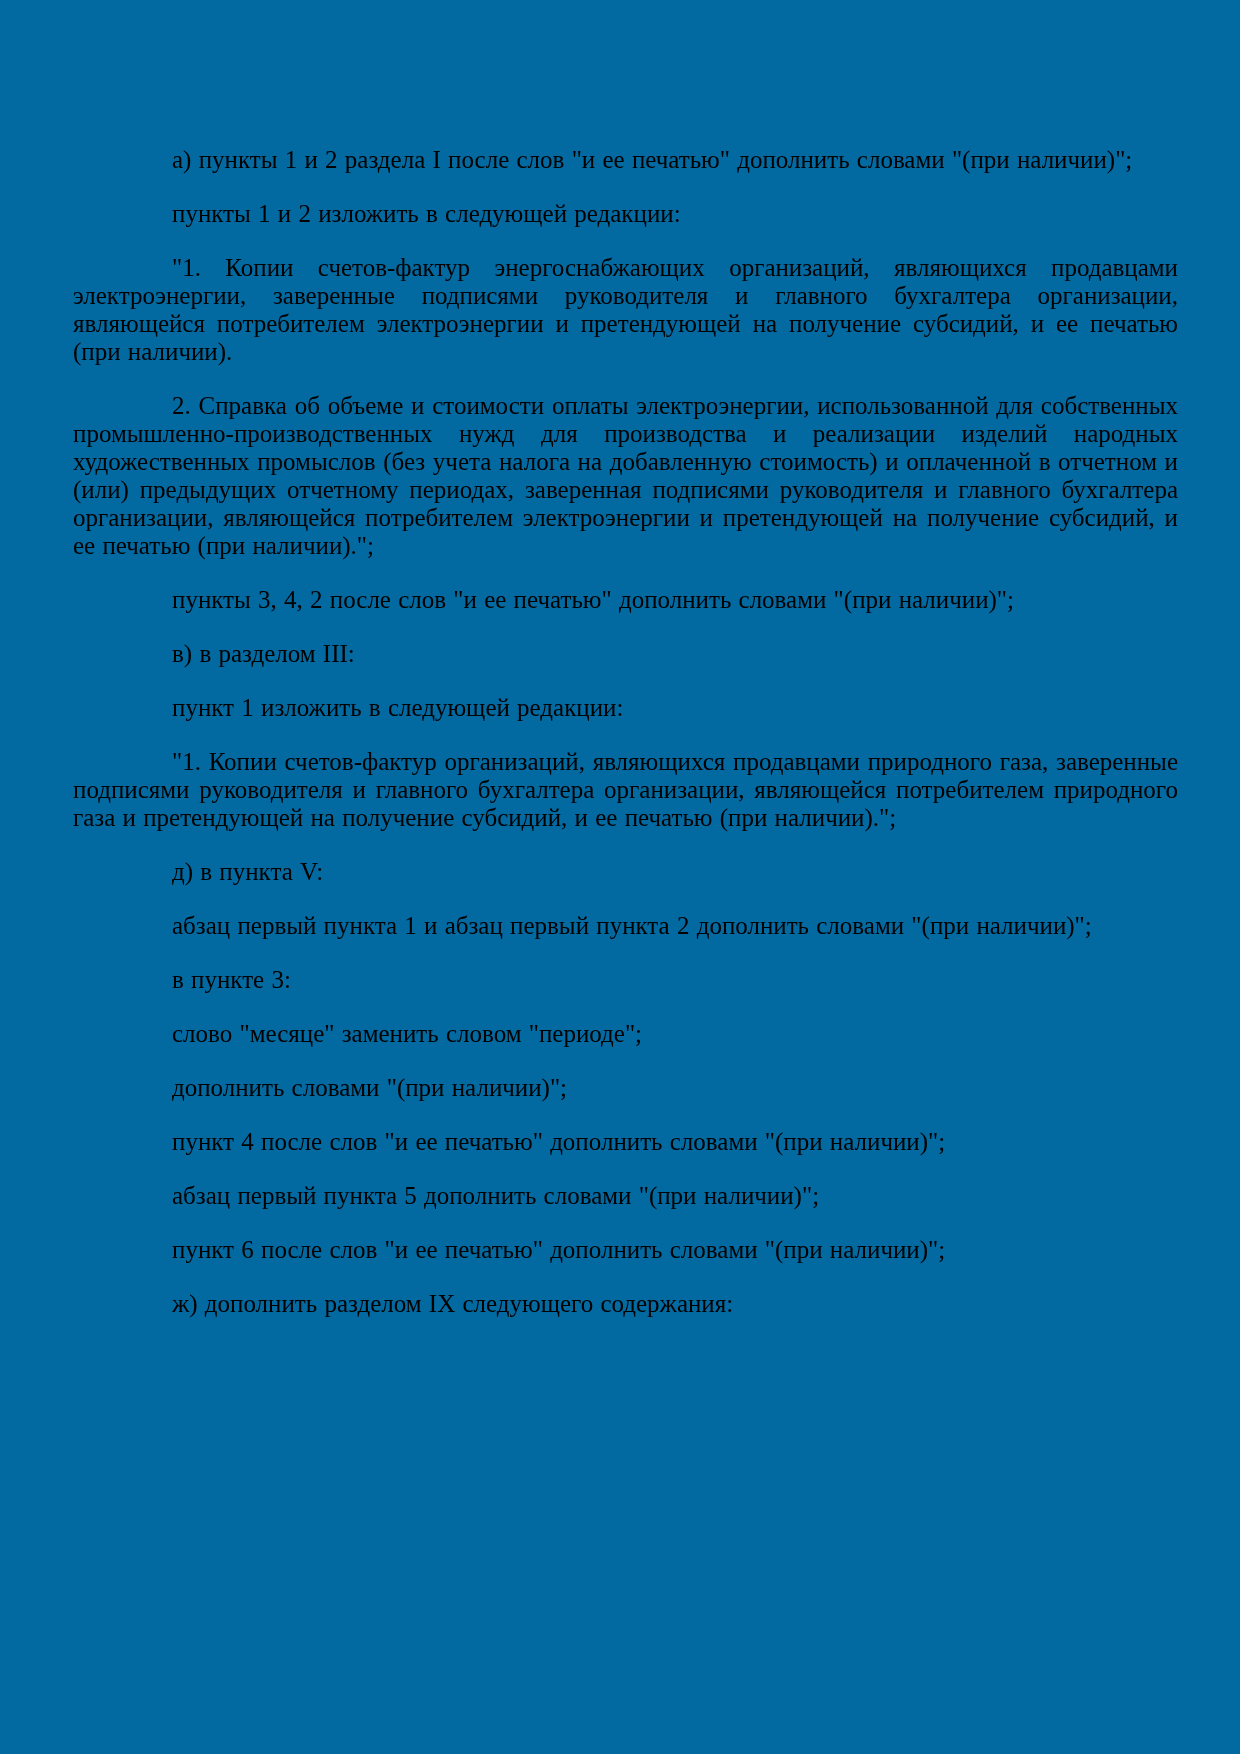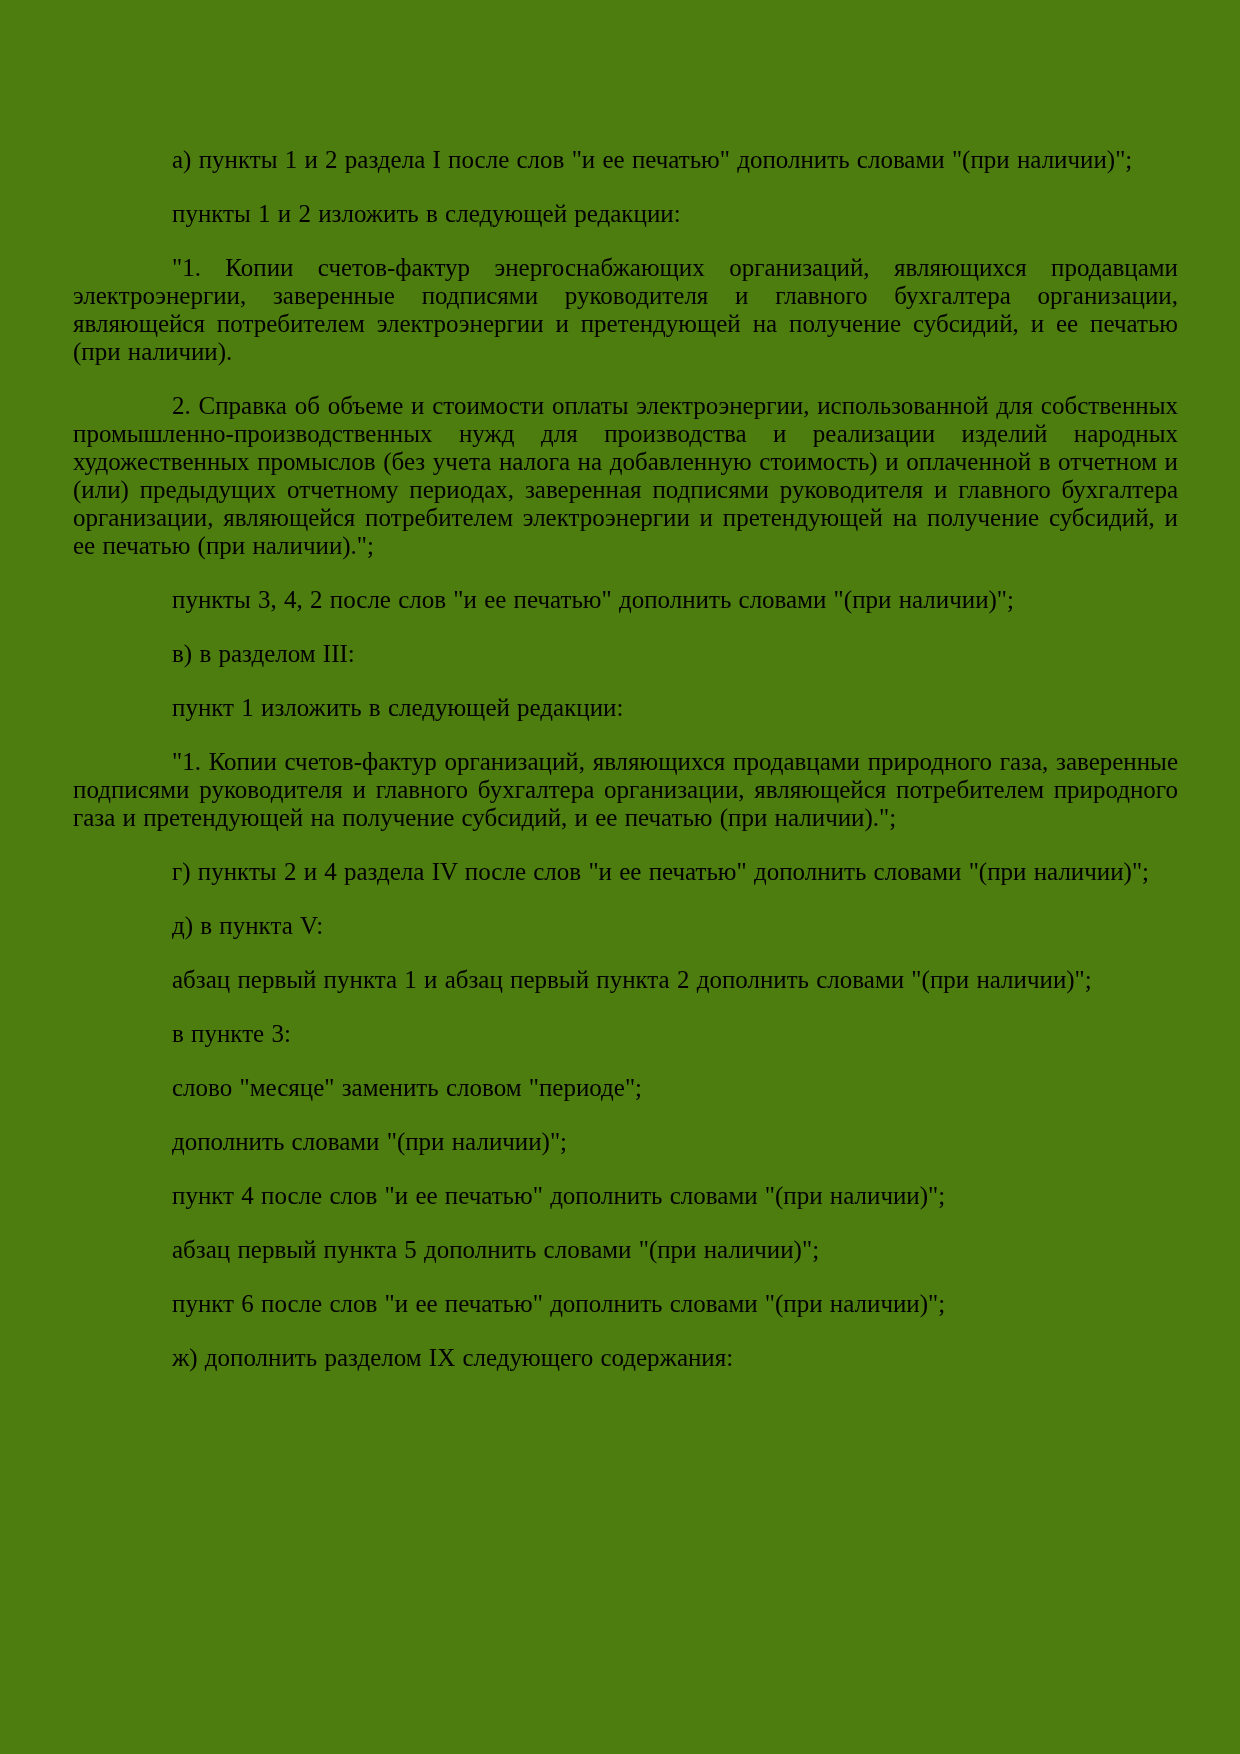--- a/index.html
+++ b/index.html
@@ -4,21 +4,21 @@
   <style>
     html, body {
       margin: 0;
       padding: 0;
       background: #ffffff;
     }
     .page {
       position: relative;
       width: 1240px;
       height: 1754px;
-      background: #4d7c0f;
+      background: #0369a1;
       overflow: hidden;
     }
     .doc-body {
       position: absolute;
       left: 73px;
       top: 146px;
       width: 1105px;
       font-family: "Liberation Serif", "DejaVu Serif", serif;
       font-size: 25px;
       line-height: 28px;
@@ -37,21 +37,20 @@
 <div class="page">
   <div class="doc-body">
     <p>а) пункты 1 и 2 раздела I после слов "и ее печатью" дополнить словами "(при наличии)";</p>
     <p>пункты 1 и 2 изложить в следующей редакции:</p>
     <p>"1. Копии счетов-фактур энергоснабжающих организаций, являющихся продавцами электроэнергии, заверенные подписями руководителя и главного бухгалтера организации, являющейся потребителем электроэнергии и претендующей на получение субсидий, и ее печатью (при наличии).</p>
     <p>2. Справка об объеме и стоимости оплаты электроэнергии, использованной для собственных промышленно-производственных нужд для производства и реализации изделий народных художественных промыслов (без учета налога на добавленную стоимость) и оплаченной в отчетном и (или) предыдущих отчетному периодах, заверенная подписями руководителя и главного бухгалтера организации, являющейся потребителем электроэнергии и претендующей на получение субсидий, и ее печатью (при наличии).";</p>
     <p>пункты 3, 4, 2 после слов "и ее печатью" дополнить словами "(при наличии)";</p>
     <p>в) в разделом III:</p>
     <p>пункт 1 изложить в следующей редакции:</p>
     <p>"1. Копии счетов-фактур организаций, являющихся продавцами природного газа, заверенные подписями руководителя и главного бухгалтера организации, являющейся потребителем природного газа и претендующей на получение субсидий, и ее печатью (при наличии).";</p>
-    <p>г) пункты 2 и 4 раздела IV после слов "и ее печатью" дополнить словами "(при наличии)";</p>
     <p>д) в пункта V:</p>
     <p>абзац первый пункта 1 и абзац первый пункта 2 дополнить словами "(при наличии)";</p>
     <p>в пункте 3:</p>
     <p>слово "месяце" заменить словом "периоде";</p>
     <p>дополнить словами "(при наличии)";</p>
     <p>пункт 4 после слов "и ее печатью" дополнить словами "(при наличии)";</p>
     <p>абзац первый пункта 5 дополнить словами "(при наличии)";</p>
     <p>пункт 6 после слов "и ее печатью" дополнить словами "(при наличии)";</p>
     <p>ж) дополнить разделом IX следующего содержания:</p>
   </div>

